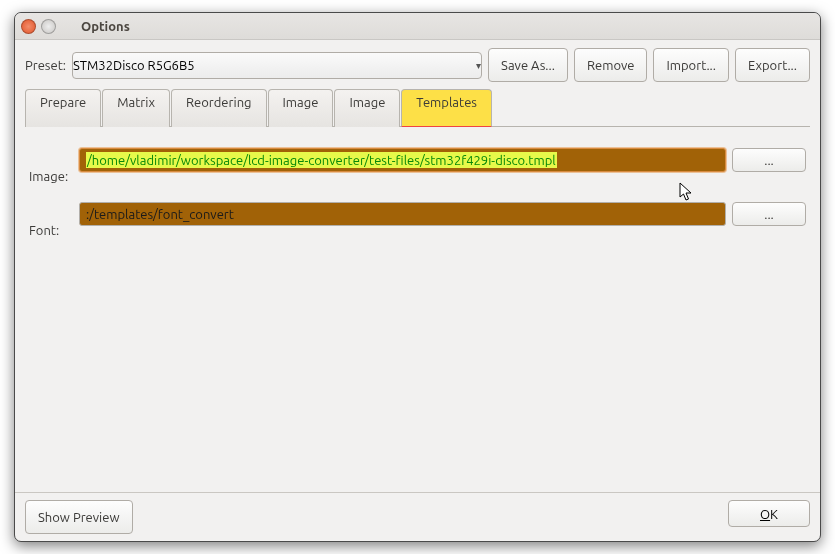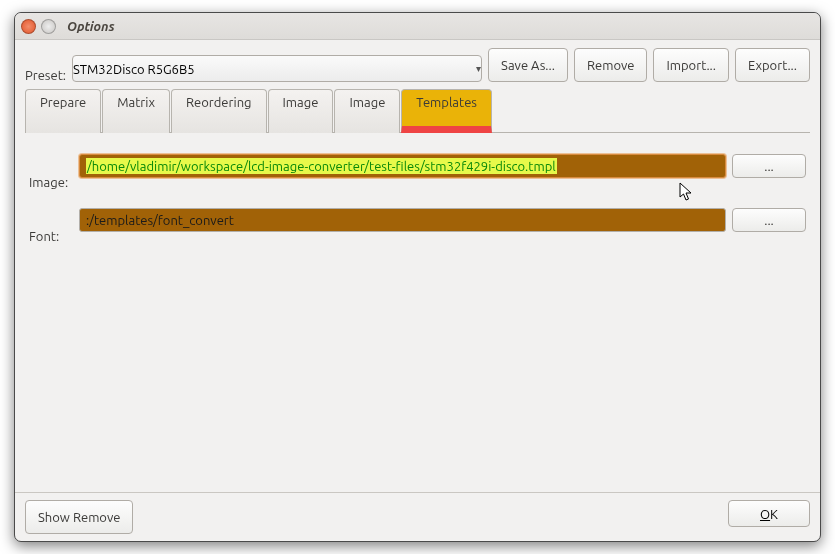--- a/index.html
+++ b/index.html
@@ -38,32 +38,31 @@
   display: inline-flex;
   align-items: center;
   justify-content: center;
   border: 1px solid rgba(0,0,0,0.25);
 }
 .tb-close { background: radial-gradient(#f28c6a,#e2562b); }
 .tb-minmax { background: radial-gradient(#eee,#c8c6c3); }
 .tb-title {
   font-weight: bold;
   color: #4b4640;
-  margin-left: 6px;
-  font-style: italic;
+  margin-left: 20px;
 }
 .content {
   flex: 1;
   padding: 8px 10px 6px 10px;
   display: flex;
   flex-direction: column;
 }
 .preset-row {
   display: flex;
-  align-items: flex-end;
+  align-items: center;
   gap: 6px;
   margin-bottom: 6px;
 }
 .preset-row label { color: #3b3a38; }
 .combo {
   flex: 1;
   height: 27px;
   background: linear-gradient(#fafafa,#ececec);
   border: 1px solid #b0aca6;
   border-radius: 4px;
@@ -96,22 +95,22 @@
   border-bottom: none;
   border-radius: 4px 4px 0 0;
   margin-right: 1px;
   background: linear-gradient(#f4f2f0,#e6e4e1);
   color: #3b3a38;
   cursor: pointer;
   position: relative;
   top: 1px;
 }
 .tab.active {
-  background: #eab308;
-  border-bottom: 7px solid #ef4444;
+  background: #fde047;
+  border-bottom: 1px solid #ef4444;
   z-index: 2;
 }
 .tabpanel {
   flex: 1;
   padding: 10px 4px;
 }
 .field-row {
   display: flex;
   align-items: center;
   gap: 6px;
@@ -221,21 +220,21 @@
         <div class="text-input">
           <span>:/templates/font_convert</span>
         </div>
         <div class="browse-btn">...</div>
       </div>
     </div>
 
   </div>
 
   <div class="bottom-bar">
-    <div class="btn">Show Remove</div>
+    <div class="btn">Show Preview</div>
     <div class="ok-btn">
       <span class="ok-u">O</span>
         <span>K</span>
     </div>
   </div>
 </div>
 
 <svg class="cursor-ptr" viewBox="0 0 14 20">
   <path d="M1 1 L1 15 L4.5 12 L7 18 L9.5 17 L7 11 L12 11 Z" fill="#fff" stroke="#000" stroke-width="1"></path>
 </svg>

